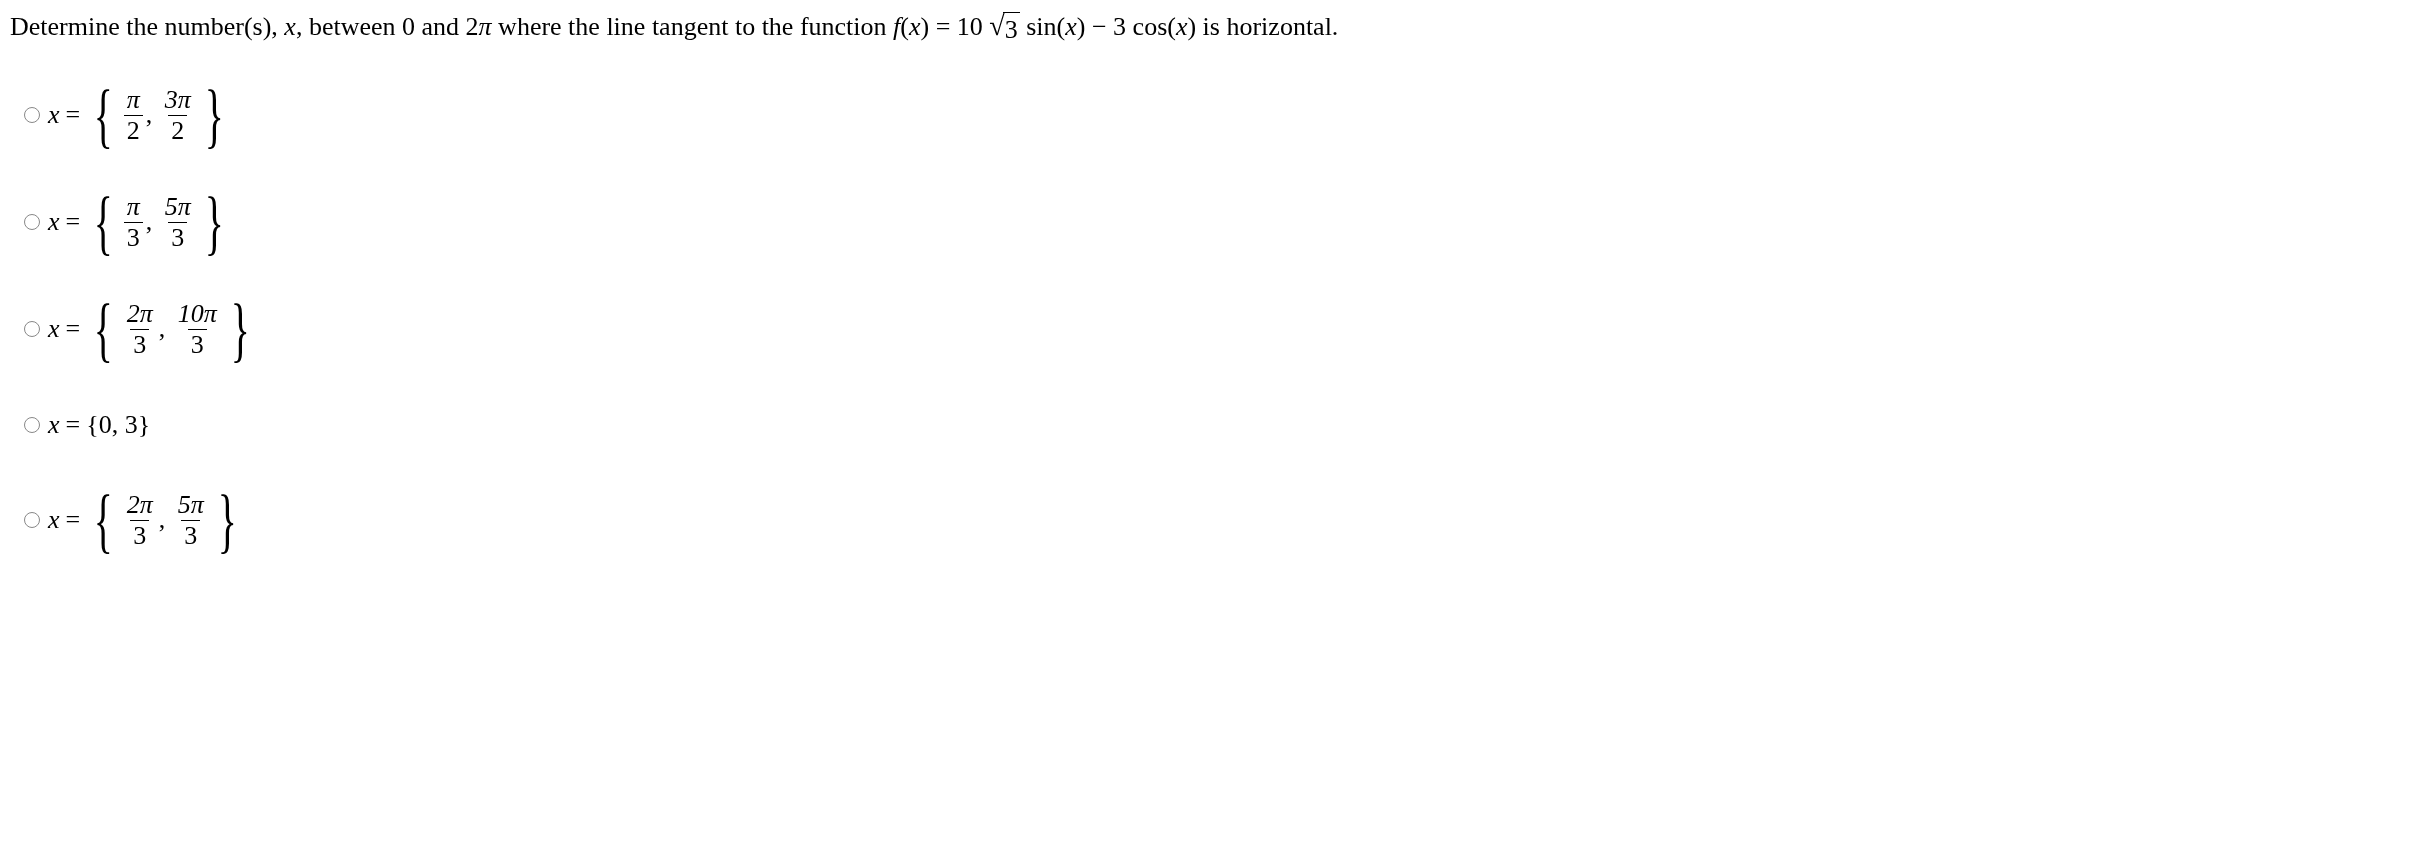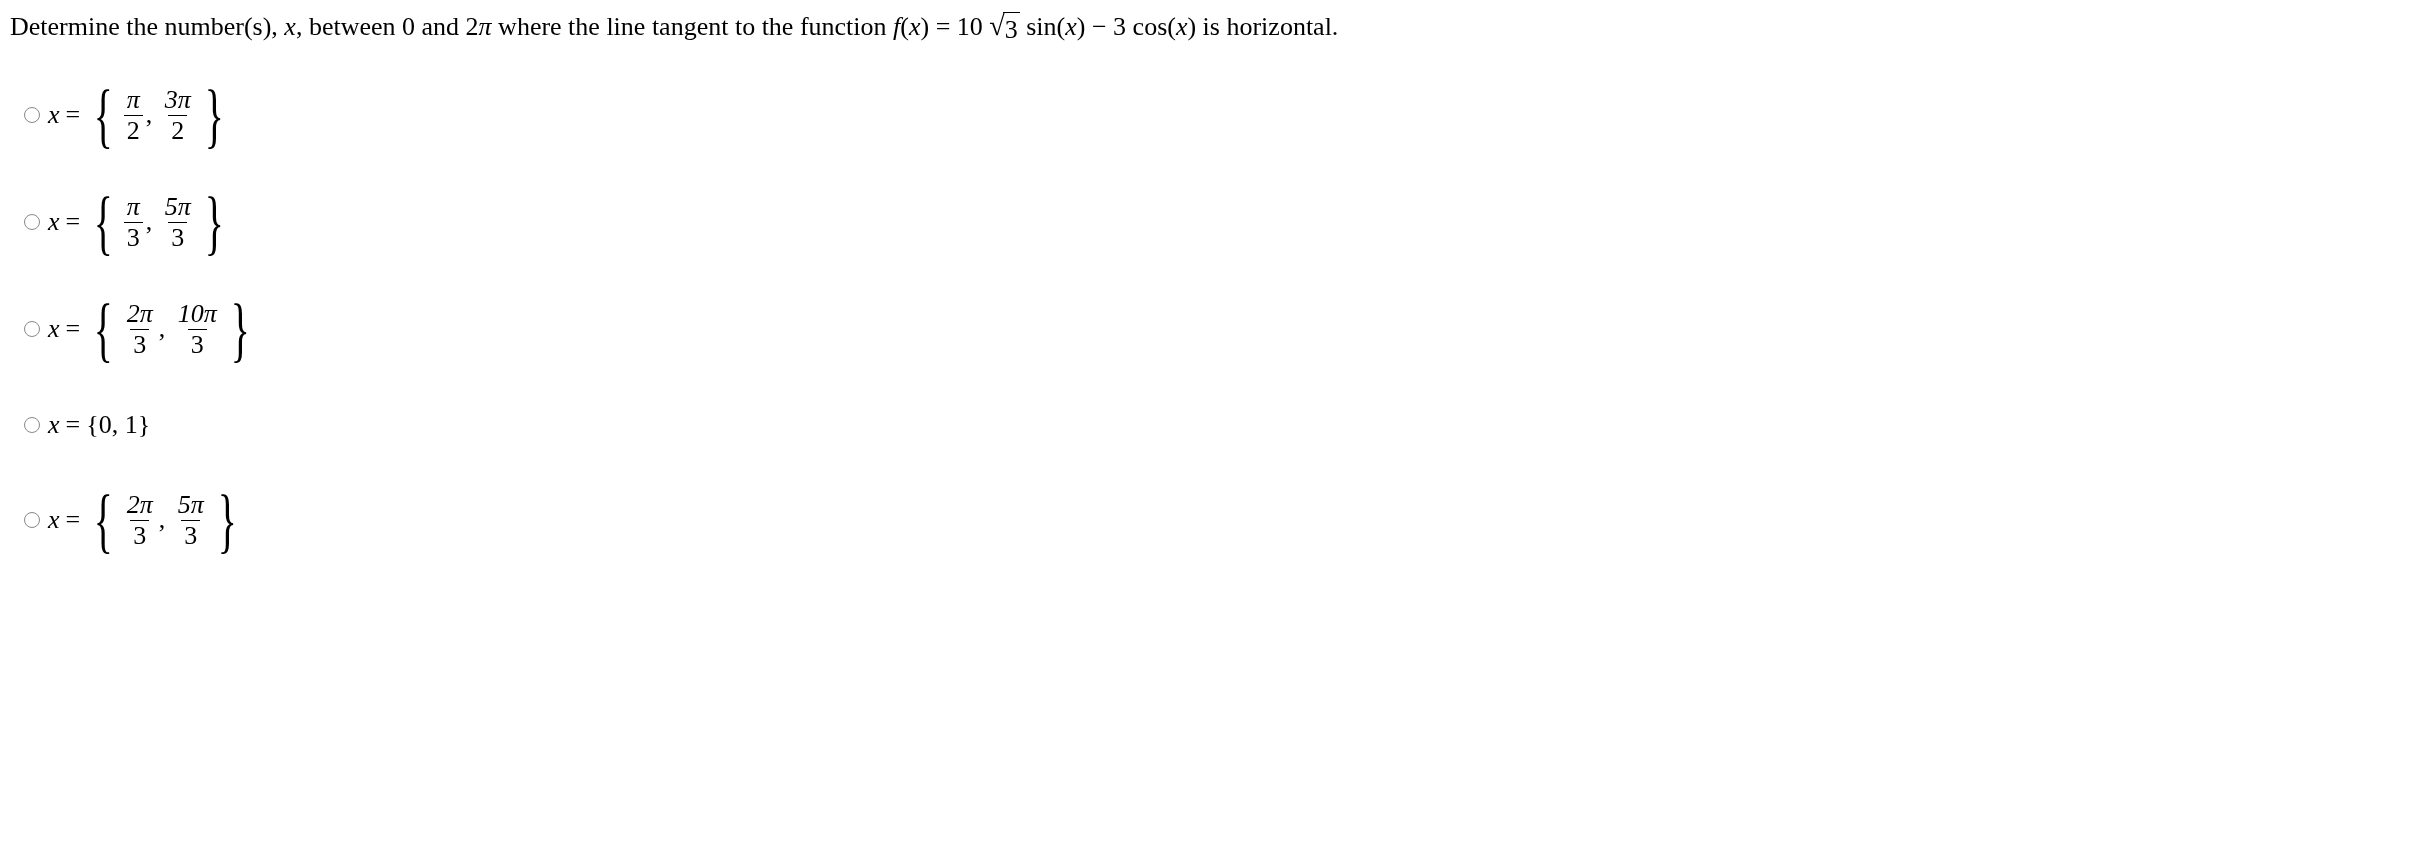--- a/index.html
+++ b/index.html
@@ -148,21 +148,21 @@
       </span>
       <span class="brace">}</span>
     </span>
   </div>
 
   <div class="option">
     <span class="radio"></span>
     <span class="math">
       <span class="math-italic">x</span>
       <span class="eq">=</span>
-      <span>{0, 1}</span>
+      <span>{0, 3}</span>
     </span>
   </div>
 
   <div class="option">
     <span class="radio"></span>
     <span class="math">
       <span class="math-italic">x</span>
       <span class="eq">=</span>
       <span class="brace">{</span>
       <span class="frac">

